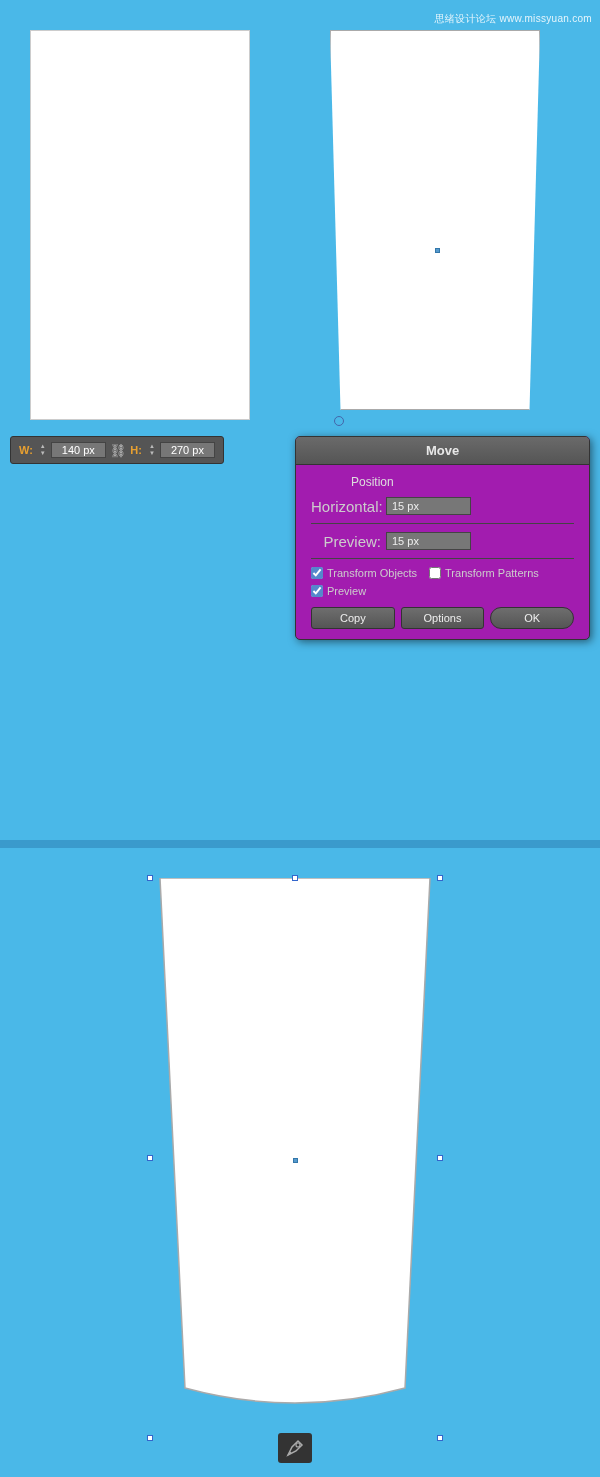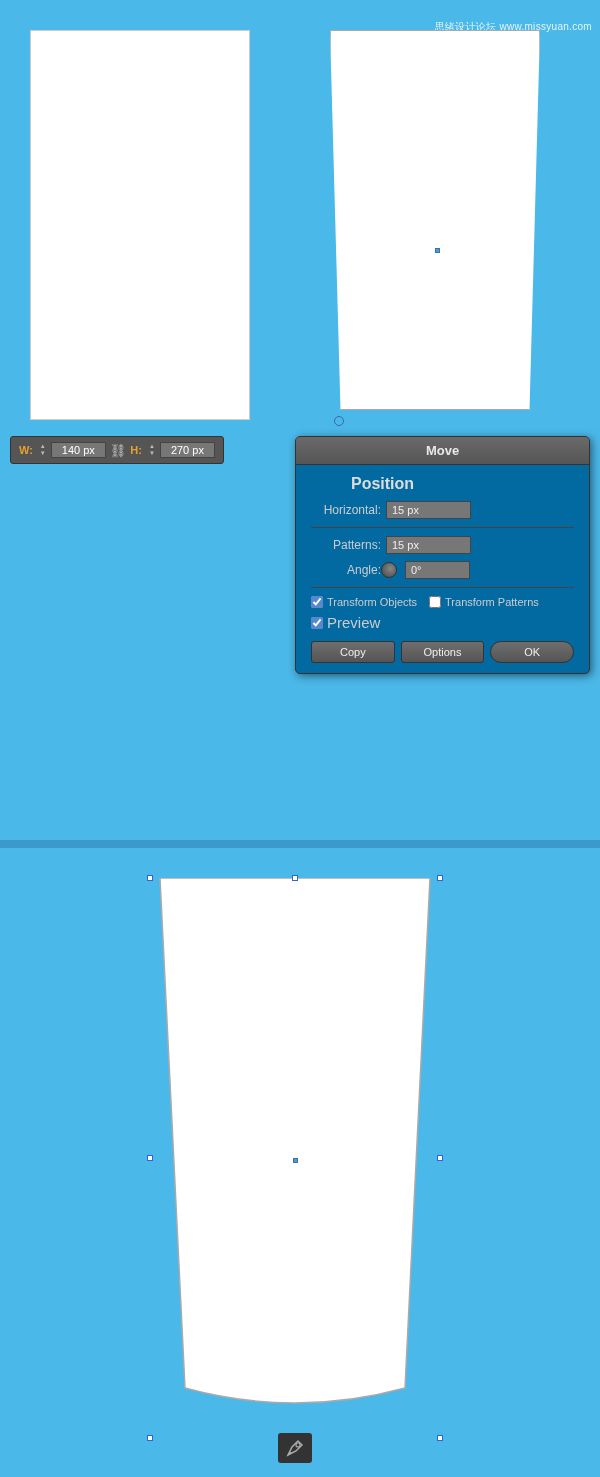--- a/index.html
+++ b/index.html
@@ -29,21 +29,21 @@
     .bottom-section {
       width: 600px;
       height: 629px;
       background: #4ab8e8;
       position: relative;
     }
 
     
     .watermark {
       position: absolute;
-      top: 20px;
+      top: 12px;
       right: 8px;
       color: rgba(255,255,255,0.85);
       font-size: 10px;
       letter-spacing: 0.3px;
       margin-left: 8px;
     }
 
     
     .shape-left {
       position: absolute;
@@ -125,21 +125,21 @@
       color: #ccc;
       font-size: 13px;
     }
 
     
     .move-dialog {
       position: absolute;
       top: 436px;
       left: 295px;
       width: 295px;
-      background: #0369a1;
+      background: #a21caf;
       border: 1px solid #333;
       border-radius: 5px;
       box-shadow: 2px 2px 8px rgba(0,0,0,0.5);
       overflow: hidden;
     }
 
     .dialog-title-bar {
       background: linear-gradient(to bottom, #6a6a6a, #555);
       padding: 6px 0;
       text-align: center;
@@ -148,35 +148,35 @@
       font-weight: bold;
       border-bottom: 1px solid #333;
     }
 
     .dialog-body {
       padding: 10px 15px;
     }
 
     .dialog-section-label {
       color: #ddd;
-      font-size: 16px;
-      font-weight: bold;
+      font-size: 12px;
+      font-weight: normal;
       margin-bottom: 8px;
       padding-left: 40px;
     }
 
     .dialog-row {
       display: flex;
       align-items: center;
       margin-bottom: 7px;
     }
 
     .dialog-row-label {
       color: #ccc;
-      font-size: 12px;
+      font-size: 15px;
       text-align: right;
       flex-shrink: 0;
     }
 
     .dialog-input {
       background: #777;
       border: 1px solid #444;
       color: #eee;
       font-size: 11px;
       padding: 2px 5px;
@@ -217,21 +217,21 @@
 
     .preview-row {
       display: flex;
       align-items: center;
       gap: 4px;
       margin: 6px 0 10px 0;
     }
 
     .preview-label {
       color: #ccc;
-      font-size: 15px;
+      font-size: 11px;
     }
 
     .dialog-buttons {
       display: flex;
       justify-content: space-between;
       gap: 6px;
       margin-top: 4px;
     }
 
     .dialog-btn {
@@ -371,29 +371,24 @@
 
       <div class="dialog-row">
         <span class="dialog-row-label" style="width:70px;">Horizontal:</span>
         <input class="dialog-input" type="text" value="15 px" style="">
       </div>
 
 
       <div class="dialog-divider"></div>
 
       <div class="dialog-row">
-        <span class="dialog-row-label" style="width:70px;">Patterns:</span>
+        <span class="dialog-row-label" style="width:70px;">Preview:</span>
         <input class="dialog-input" type="text" value="15 px" style="">
       </div>
 
-      <div class="dialog-row">
-        <span class="dialog-row-label" style="width:70px;">Angle:</span>
-        <span class="angle-circle"></span>
-        <input class="dialog-input" type="text" value="0°" style="width: 65px;">
-      </div>
 
       <div class="dialog-divider"></div>
 
       <div class="options-section">
         <div class="options-row">
           <label class="checkbox-item">
             <input type="checkbox" checked="" style="">
             <span>Transform Objects</span>
           </label>
           <label class="checkbox-item">

